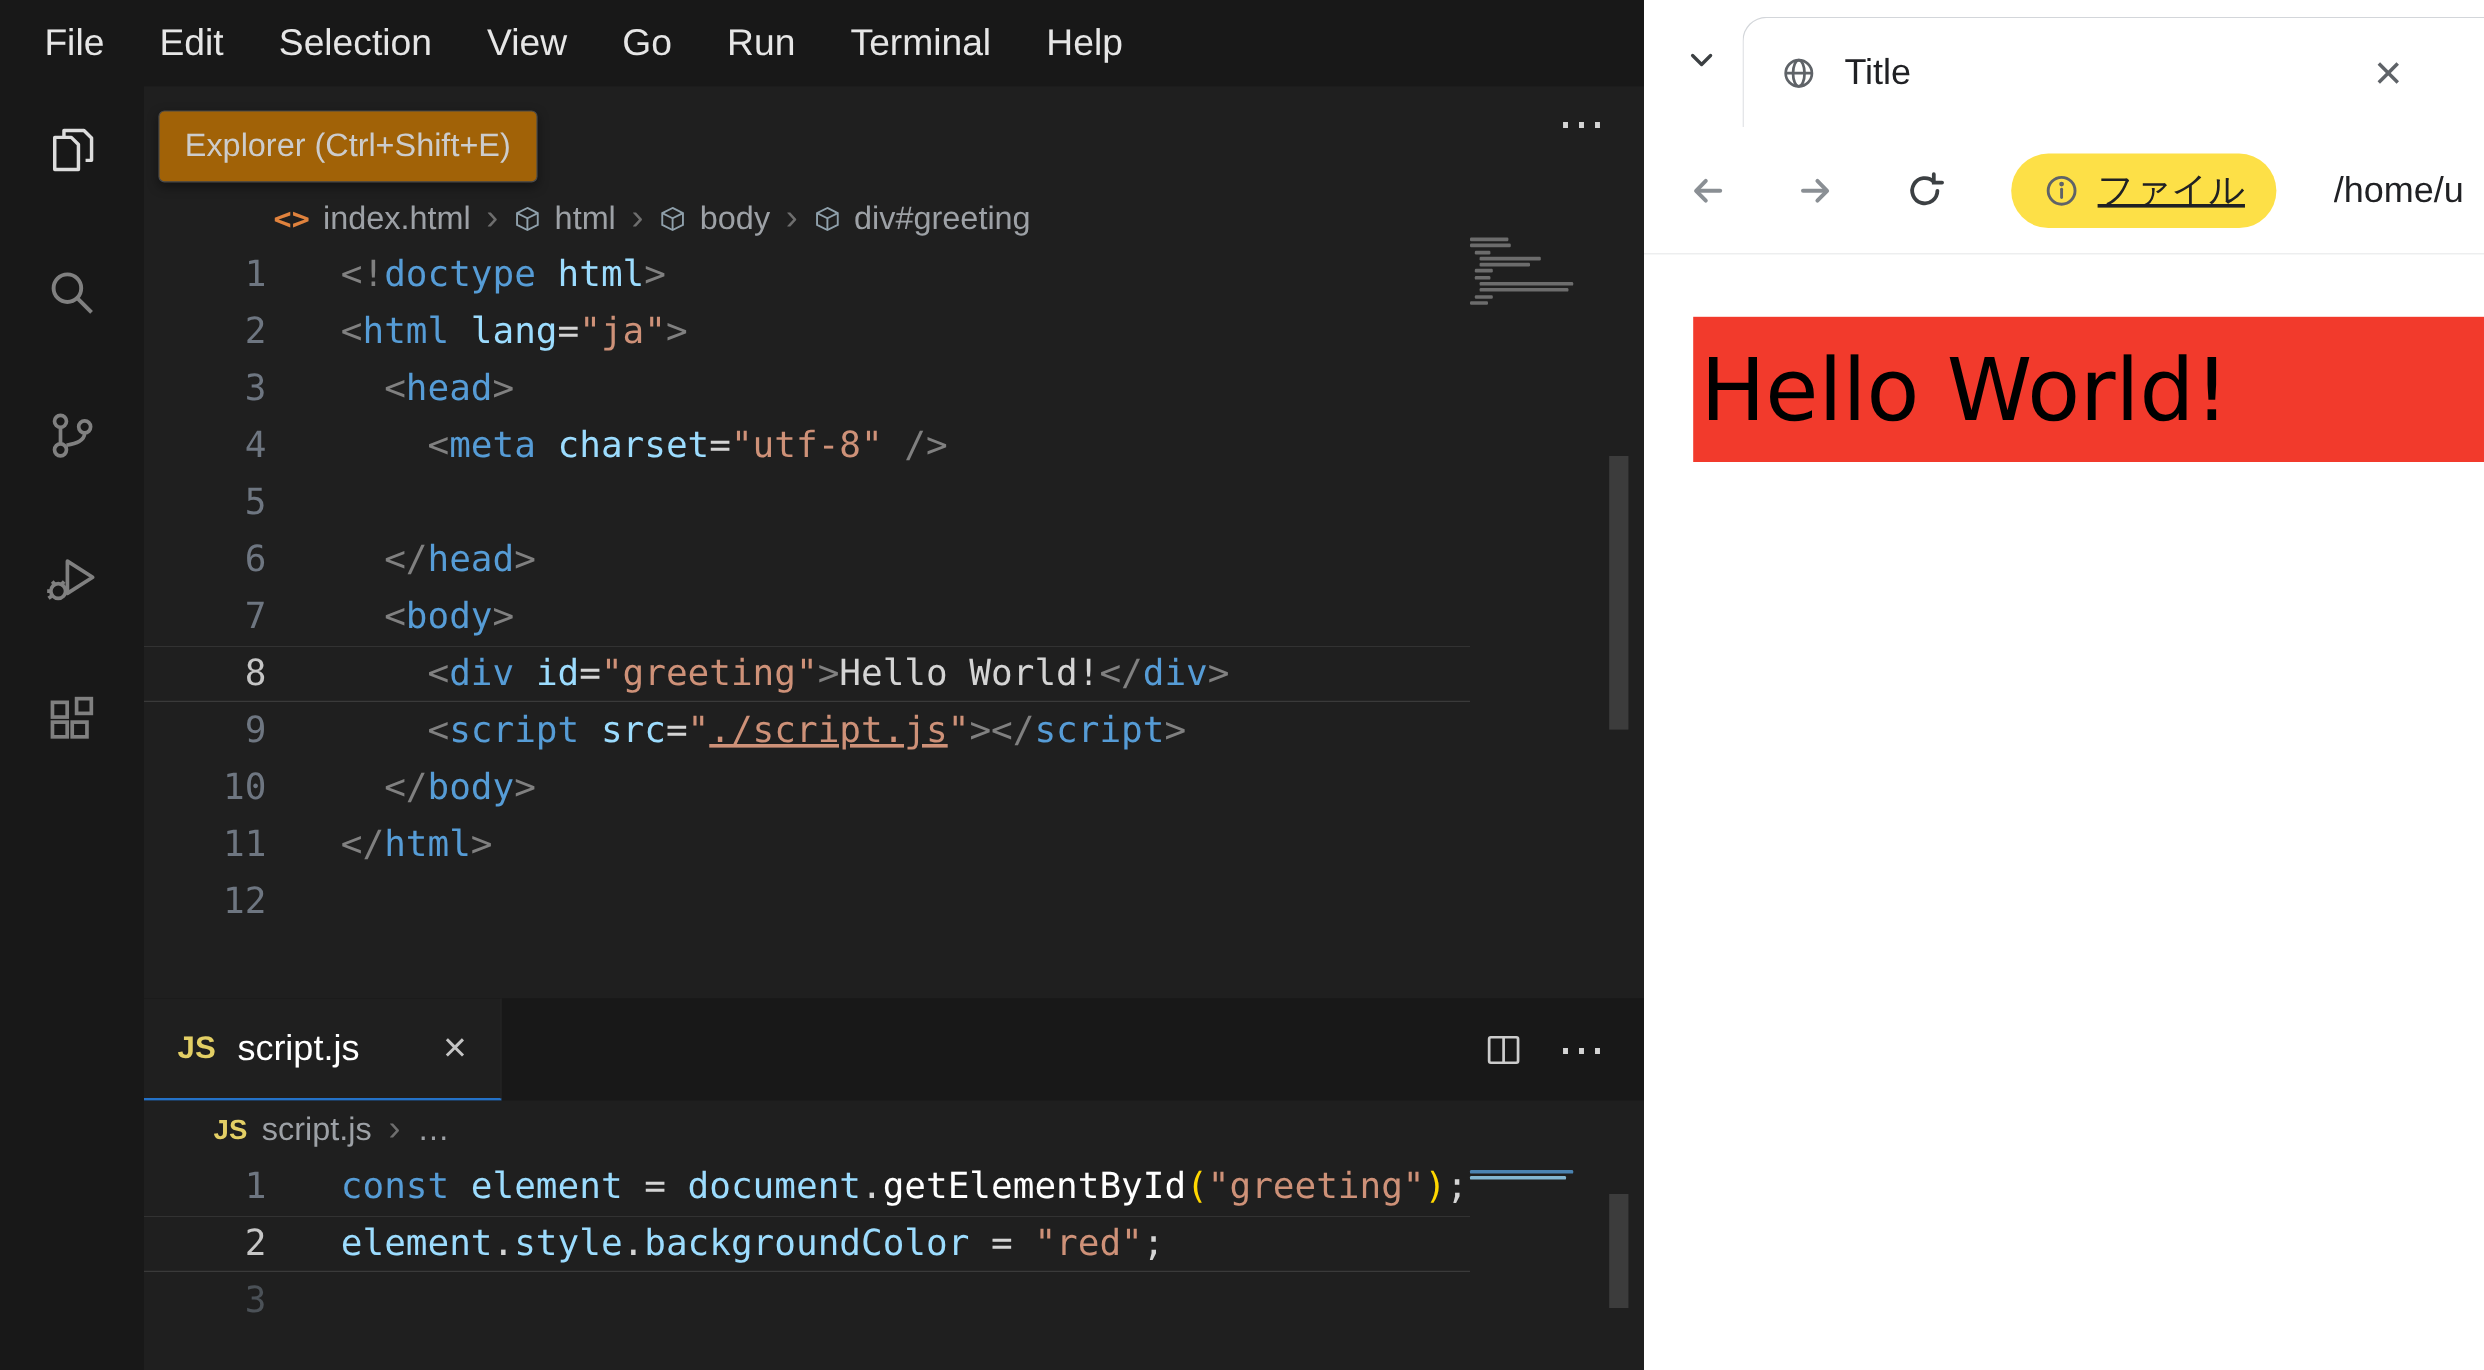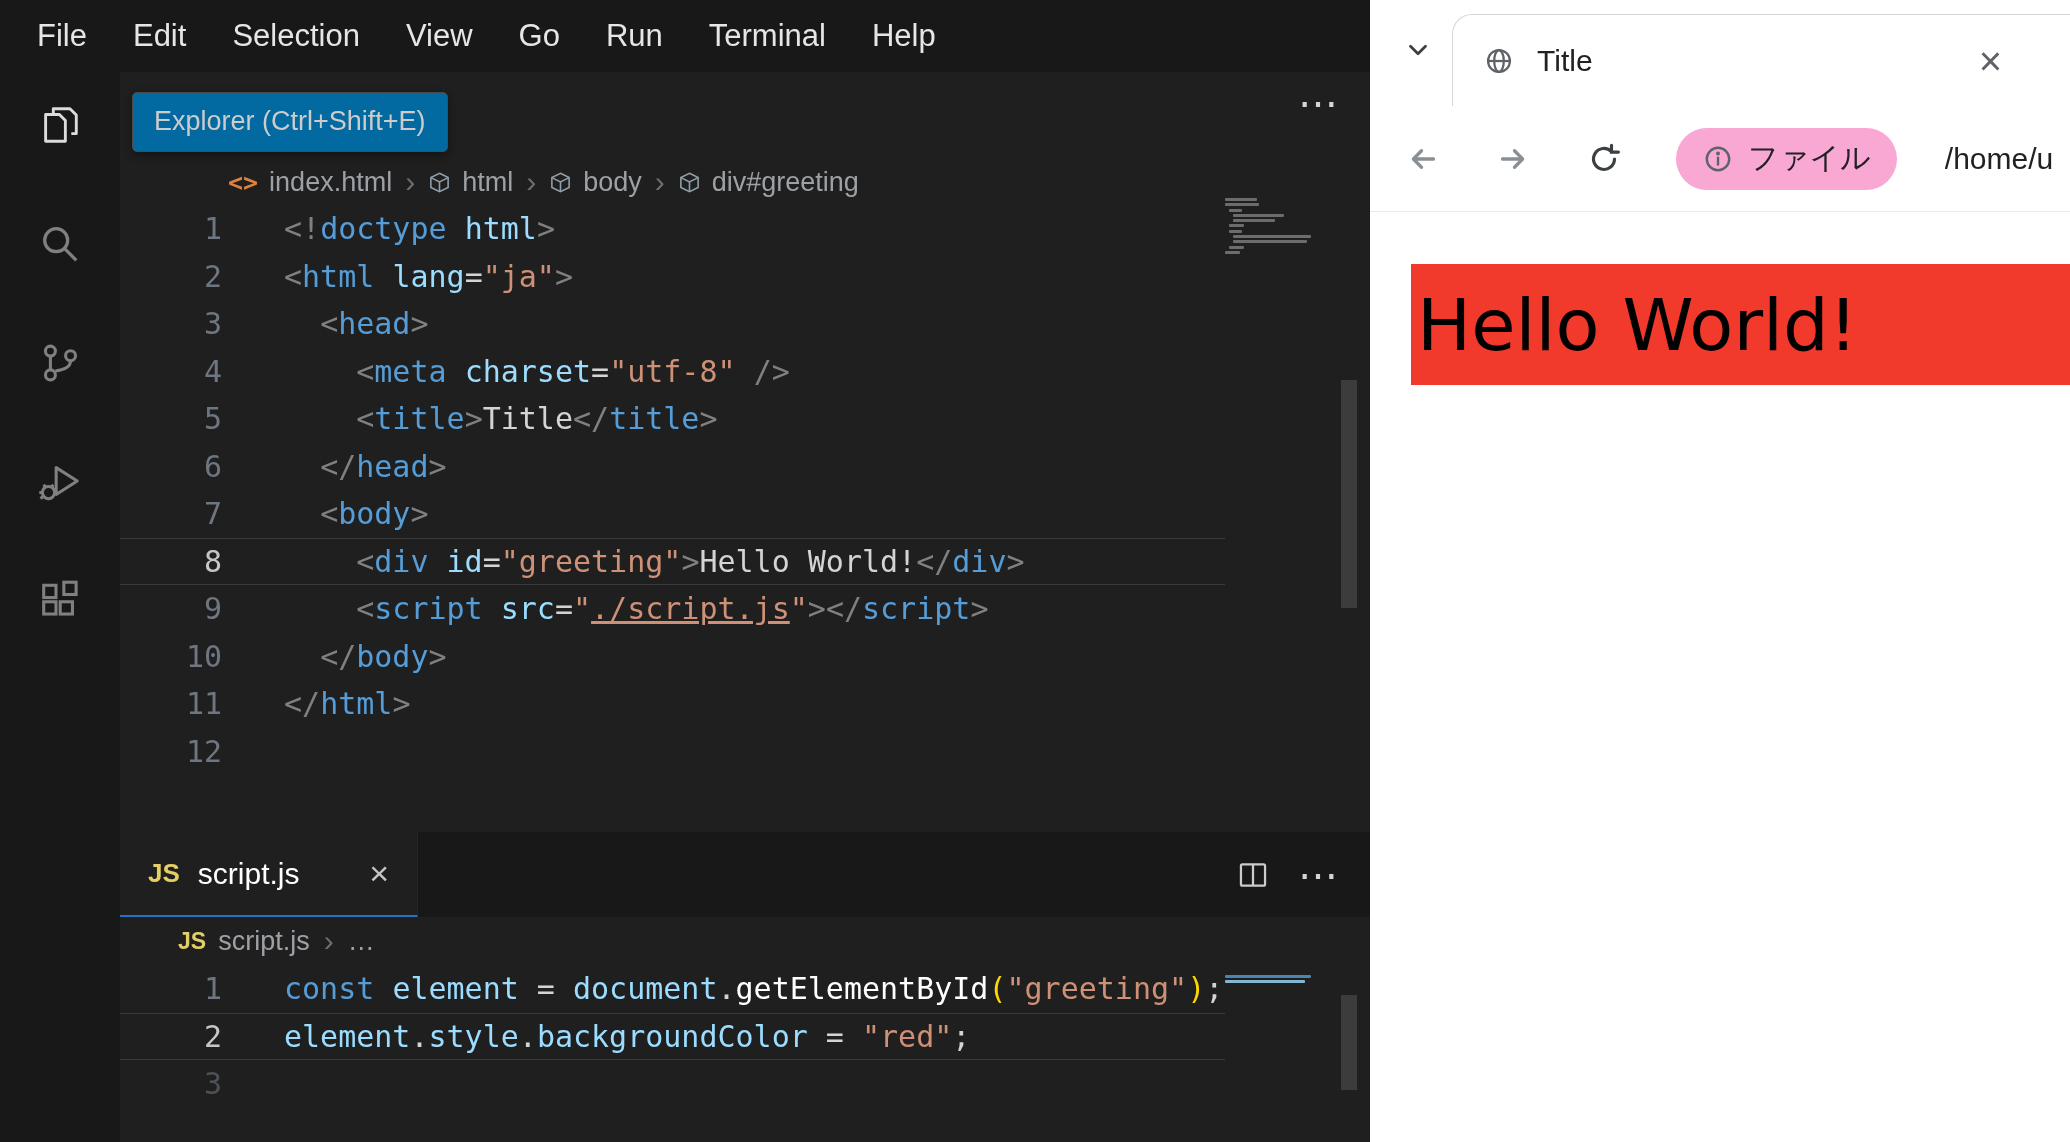--- a/index.html
+++ b/index.html
@@ -16,21 +16,21 @@
 
   .activitybar { position:absolute; left:0; top:72px; width:120px; height:1070px; background:#181818;
                  display:flex; flex-direction:column; align-items:center; padding-top:21px; gap:55px; }
   .act-icon { width:64px; height:64px; display:flex; align-items:center; justify-content:center; }
 
   .editor { position:absolute; left:120px; top:72px; width:1250px; height:760px; background:#1f1f1f; }
 
   .ed-actions { position:absolute; top:8px; right:30px; color:#d4d4d4; font-size:40px; letter-spacing:2px; }
 
   .tooltip { position:absolute; left:12px; top:20px; height:60px; line-height:56px; padding:0 21px;
-             background:#0369a1; border:1px solid #4b4b4b; border-radius:5px; color:#cccccc;
+             background:#a16207; border:1px solid #4b4b4b; border-radius:5px; color:#cccccc;
              font-size:27px; box-shadow:0 3px 9px rgba(0,0,0,.4); z-index:5; white-space:nowrap; }
 
   .breadcrumb { position:absolute; left:108px; top:86px; height:48px; display:flex; align-items:center;
                 gap:11px; font-size:27px; color:#9da1a6; white-space:nowrap; }
   .bc-fileicon { color:#e0823d; font-family:"DejaVu Sans Mono",monospace; font-weight:bold; font-size:25px; }
   .bc-file { color:#c8c8c8; }
   .bc-sep { color:#6e6e6e; font-size:30px; padding:0 2px; }
   .bc-item { color:#9da1a6; }
 
   .code-lines { position:absolute; left:0; top:133px; width:1105px; }
@@ -88,23 +88,23 @@
            border-radius:20px 0 0 0; display:flex; align-items:center; padding:0 30px; gap:22px; }
   .b-tab-title { font-size:30px; color:#202124; }
   .b-tab-close { margin-left:auto; margin-right:38px; font-size:40px; color:#5f6368; line-height:1; }
 
   .b-toolbar { position:absolute; left:0; top:106px; width:700px; height:105px;
                display:flex; align-items:center; }
   .nav-icon { flex:none; }
   .i-back { margin-left:35px; }
   .i-fwd  { margin-left:54px; }
   .i-reload { margin-left:55px; }
-  .origin-pill { margin-left:54px; height:62px; border-radius:31px; background:#f9a8d4;
+  .origin-pill { margin-left:54px; height:62px; border-radius:31px; background:#fde047;
                  display:flex; align-items:center; gap:14px; padding:0 26px;
-                 font-size:30px; color:#202124; flex:none; }
+                 font-size:30px; color:#202124; flex:none;text-decoration:underline; }
   .b-url { margin-left:48px; font-size:30px; color:#202124; white-space:nowrap; overflow:hidden; }
   .b-divider { position:absolute; left:0; top:211px; width:700px; height:1px; background:#e9eaec; }
 
   .hello-banner { position:absolute; left:41px; top:264px; width:659px; height:121px;
                   display:flex; align-items:center; padding-left:6px;
                   font-family:"DejaVu Sans", sans-serif; font-size:72px; }
 </style>
 </head>
 <body>
 
@@ -208,21 +208,20 @@
           <div class="cl">
             <span class="ln">3</span>
             <span class="code"><span class="tk-plain">  </span><span class="tk-pun">&lt;</span><span class="tk-tag">head</span><span class="tk-pun">&gt;</span></span>
           </div>
           <div class="cl">
             <span class="ln">4</span>
             <span class="code"><span class="tk-plain">    </span><span class="tk-pun">&lt;</span><span class="tk-tag">meta</span><span class="tk-plain"> </span><span class="tk-attr">charset</span><span class="tk-plain">=</span><span class="tk-str">"utf-8"</span><span class="tk-plain"> </span><span class="tk-pun">/&gt;</span></span>
           </div>
           <div class="cl">
             <span class="ln">5</span>
-            <span class="code"><span class="tk-plain">    </span><span class="tk-pun">&lt;</span><span class="tk-tag">title</span><span class="tk-pun">&gt;</span><span class="tk-txt">Title</span><span class="tk-pun">&lt;/</span><span class="tk-tag">title</span><span class="tk-pun">&gt;</span></span>
           </div>
           <div class="cl">
             <span class="ln">6</span>
             <span class="code"><span class="tk-plain">  </span><span class="tk-pun">&lt;/</span><span class="tk-tag">head</span><span class="tk-pun">&gt;</span></span>
           </div>
           <div class="cl">
             <span class="ln">7</span>
             <span class="code"><span class="tk-plain">  </span><span class="tk-pun">&lt;</span><span class="tk-tag">body</span><span class="tk-pun">&gt;</span></span>
           </div>
           <div class="cl cur">

